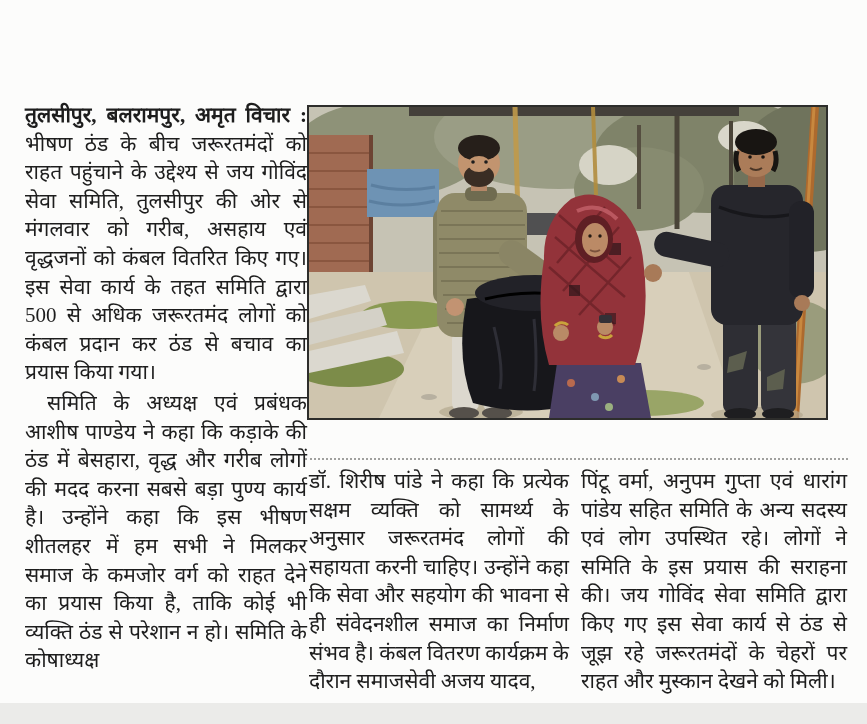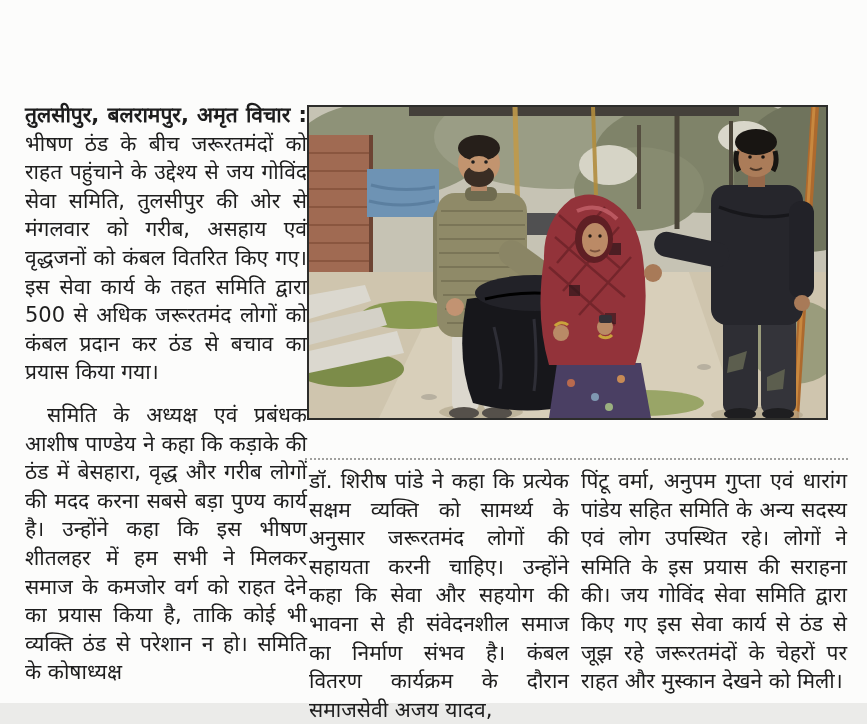--- a/index.html
+++ b/index.html
@@ -11,23 +11,23 @@
   .paper{position:absolute;left:0;top:0;width:867px;height:703px;background:#fcfcfb;}
   .headline{
     position:absolute;left:20px;top:6px;width:830px;height:88px;
     font-size:56px;font-weight:700;color:#141414;line-height:88px;
     white-space:nowrap;overflow:hidden;letter-spacing:0.5px;
   }
   .col{
     position:absolute;color:#1d1d1d;font-size:21px;line-height:28.6px;
     text-align:justify;
   }
-  .col p{margin:0;}
+  .col p{margin:0;font-family:Liberation Serif, serif;}
   .col1{left:25px;top:101px;width:282px;}
-  .col1 .p2{text-indent:22px;margin-top:14px;}
+  .col1 .p2{text-indent:22px;margin-top:2px;}
   .lead{font-weight:700;}
   .photo-frame{
     position:absolute;left:307px;top:105px;width:517px;height:311px;
     border:2px solid #2d2d2b;box-sizing:content-box;background:#c3c0b1;
   }
   .photo-frame svg{display:block;}
   .caption{
     position:absolute;left:307px;top:420px;width:542px;
     font-size:19.5px;font-weight:700;color:#101010;letter-spacing:-0.2px;
   }

